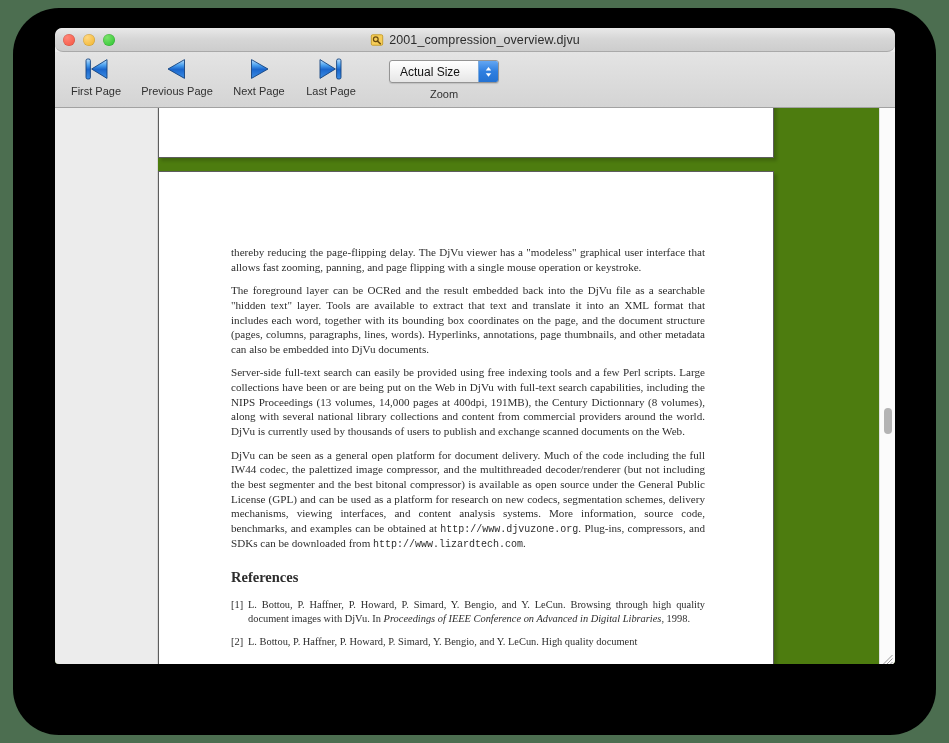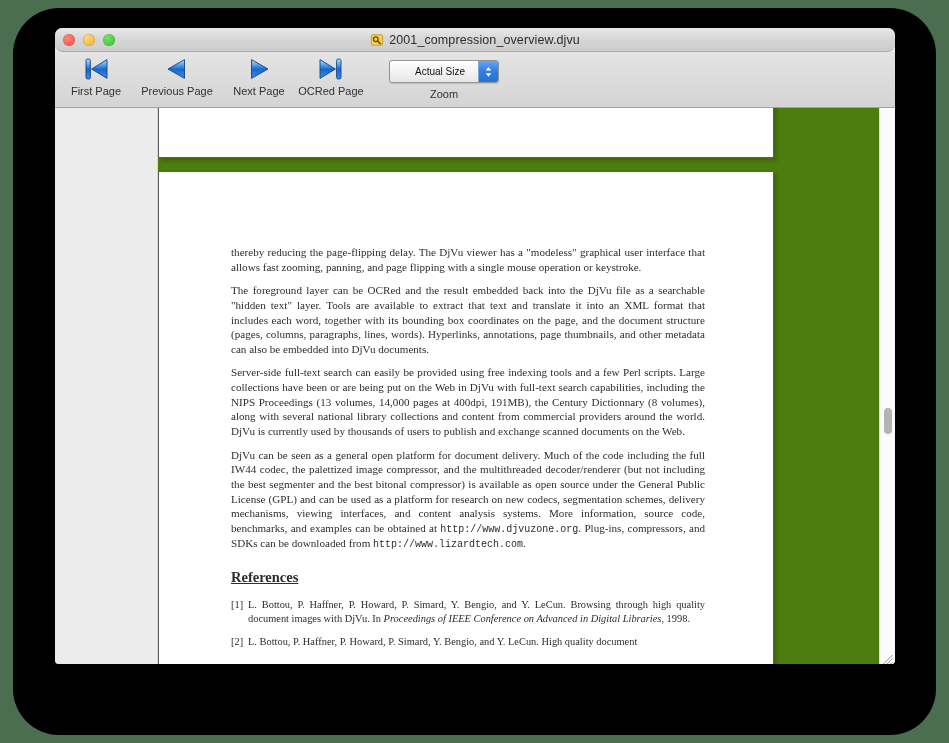--- a/index.html
+++ b/index.html
@@ -131,26 +131,25 @@
     border-radius: 3px;
     background: linear-gradient(to bottom, #ffffff 0%, #f2f2f2 55%, #e6e6e6 100%);
     display: flex;
     align-items: center;
     box-shadow: 0 1px 1px rgba(0,0,0,0.12);
     position: relative;
     overflow: hidden;
   }
   #zoom-value {
     flex: 1;
-    padding-left: 16px;
-    font-size: 10px;
+    padding-left: 10px;
+    font-size: 12px;
     color: #121212;
     white-space: nowrap;
     font-family: "Liberation Sans", sans-serif;
-    margin-left: 9px;
   }
   #zoom-stepper {
     width: 19px;
     height: 100%;
     background: linear-gradient(to bottom, #63a6f2 0%, #2f7fe0 50%, #2472d2 100%);
     display: flex;
     flex-direction: column;
     align-items: center;
     justify-content: center;
     gap: 2px;
@@ -220,21 +219,20 @@
   #doc-body .mono {
     font-family: "Liberation Mono", monospace;
     font-size: 10px;
   }
   #doc-body h2 {
     font-family: "Liberation Serif", serif;
     font-size: 14.5px;
     font-weight: bold;
     margin: 17px 0 11px 0;
     text-align: left;
-    text-decoration: underline;
   }
   .ref {
     display: flex;
     margin: 0 0 9px 0;
     font-size: 10.4px;
     line-height: 1.34;
   }
   .ref-num {
     width: 17px;
     flex: none;
@@ -332,21 +330,21 @@
       <span class="tb-label">Next Page</span>
     </div>
 
     <div class="tb-item tb-nav" style="width:72px;">
       <span class="tb-icon">
         <svg width="32" height="28" viewBox="0 0 32 28">
           <path d="M5 4.6 L5 23.4 L20.4 14 Z" fill="url(#g1)" stroke="#14437f" stroke-width="0.9" stroke-linejoin="round"></path>
           <rect x="21.6" y="4" width="4.4" height="20" rx="1.6" fill="url(#g1)" stroke="#14437f" stroke-width="0.9"></rect>
         </svg>
       </span>
-      <span class="tb-label">OCRed Page</span>
+      <span class="tb-label">Last Page</span>
     </div>
 
     <div id="zoom-group">
       <div id="zoom-popup">
         <span id="zoom-value">Actual Size</span>
         <span id="zoom-stepper">
           <svg class="chev" viewBox="0 0 8 5">
               <path d="M4 0 L7.4 4.4 L0.6 4.4 Z" fill="#ffffff"></path>
             </svg>
           <svg class="chev" viewBox="0 0 8 5">

